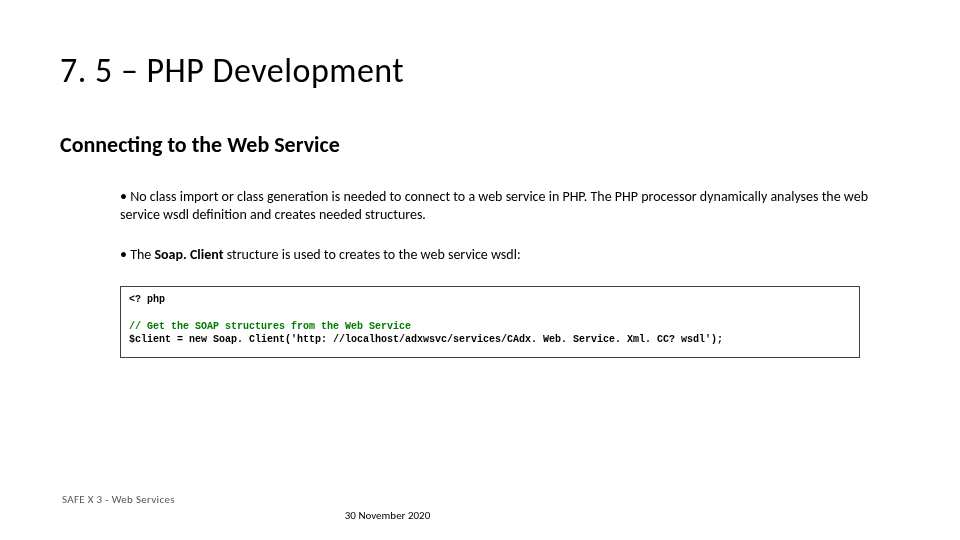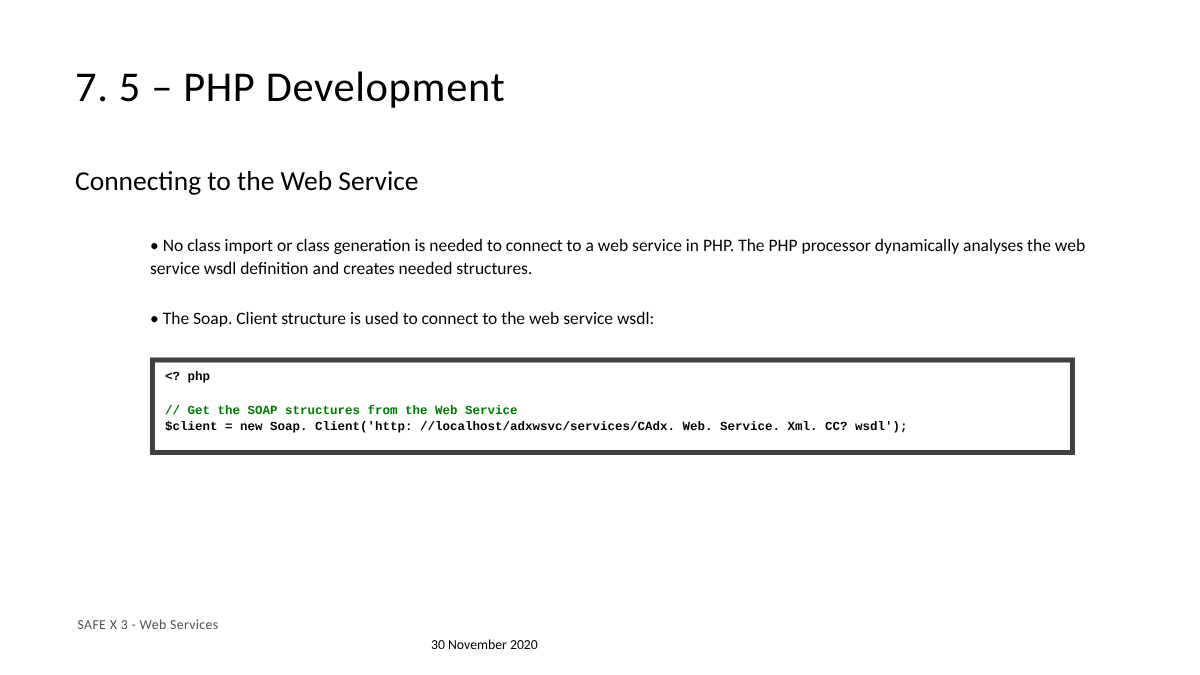--- a/index.html
+++ b/index.html
@@ -1,24 +1,24 @@
 <!DOCTYPE html>
 <html><head>
 <meta charset="utf-8">
 <style>
   * { margin: 0; padding: 0; box-sizing: border-box; }
   html, body { width: 960px; height: 540px; background: #ffffff; font-family: Calibri, "Segoe UI", Arial, sans-serif; color: #000; }
   .slide { position: relative; width: 960px; height: 540px; padding: 50px 60px 0 60px; }
   .title { font-size: 34px; font-weight: 400; margin-bottom: 40px; letter-spacing: 0.5px; }
-  .subtitle { font-size: 22px; font-weight: 400; margin-bottom: 30px; }
+  .subtitle { font-size: 22px; font-weight: 700; margin-bottom: 30px; }
   .body { padding-left: 60px; padding-right: 30px; }
   .bullet { font-size: 14px; line-height: 1.28; margin-bottom: 22px; }
   .bullet .dot { display: inline; }
-  .bullet b { font-weight: 400; }
-  .codebox { margin-left: 60px; margin-right: 40px; border: 4px solid #404040; padding: 6px 8px 10px 8px; font-family: "Courier New", monospace; font-size: 10px; line-height: 1.35; font-weight: 700; white-space: pre; overflow: hidden; }
+  .bullet b { font-weight: 700; }
+  .codebox { margin-left: 60px; margin-right: 40px; border: 1px solid #404040; padding: 6px 8px 10px 8px; font-family: "Courier New", monospace; font-size: 10px; line-height: 1.35; font-weight: 700; white-space: pre; overflow: hidden; }
   .codebox .c1 { color: #000; }
   .codebox .c2 { color: #007a00; }
   .codebox .c3 { color: #000; }
   .footer { position: absolute; bottom: 18px; left: 0; width: 960px; font-size: 11px; color: #555; }
   .footer-left { position: absolute; left: 62px; bottom: 16px; font-weight: 400; letter-spacing: 0.3px; }
   .footer-center { position: absolute; width: 775px; text-align: center; bottom: 0; color: #000; font-size: 11px; }
 </style>
 </head>
 <body>
 
@@ -28,21 +28,21 @@
 
   <h2 class="subtitle">Connecting to the Web Service</h2>
 
   <div class="body">
 
     <p class="bullet">
       <span class="dot">• </span><span>No class import or class generation is needed to connect to a web service in PHP. The PHP processor dynamically analyses the web service wsdl definition and creates needed structures.</span>
     </p>
 
     <p class="bullet">
-      <span class="dot">• </span><span>The </span><b>Soap. Client</b><span> structure is used to connect to the web service wsdl:</span>
+      <span class="dot">• </span><span>The </span><b>Soap. Client</b><span> structure is used to creates to the web service wsdl:</span>
     </p>
 
   </div>
 
   <div class="codebox"><span class="c1">&lt;? php</span>
 <span class="c1"></span>
 <span class="c2">// Get the SOAP structures from the Web Service</span>
 <span class="c3">$client = new Soap. Client('http: //localhost/adxwsvc/services/CAdx. Web. Service. Xml. CC? wsdl');</span></div>
 
   <div class="footer">

